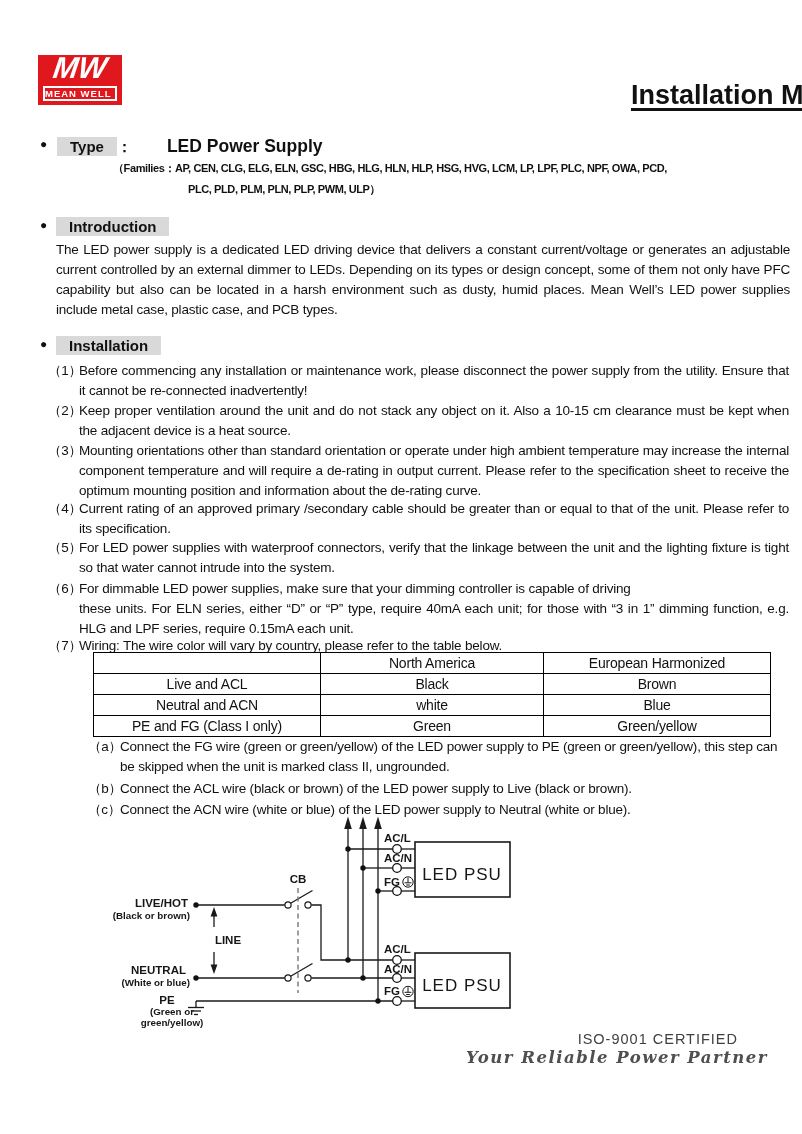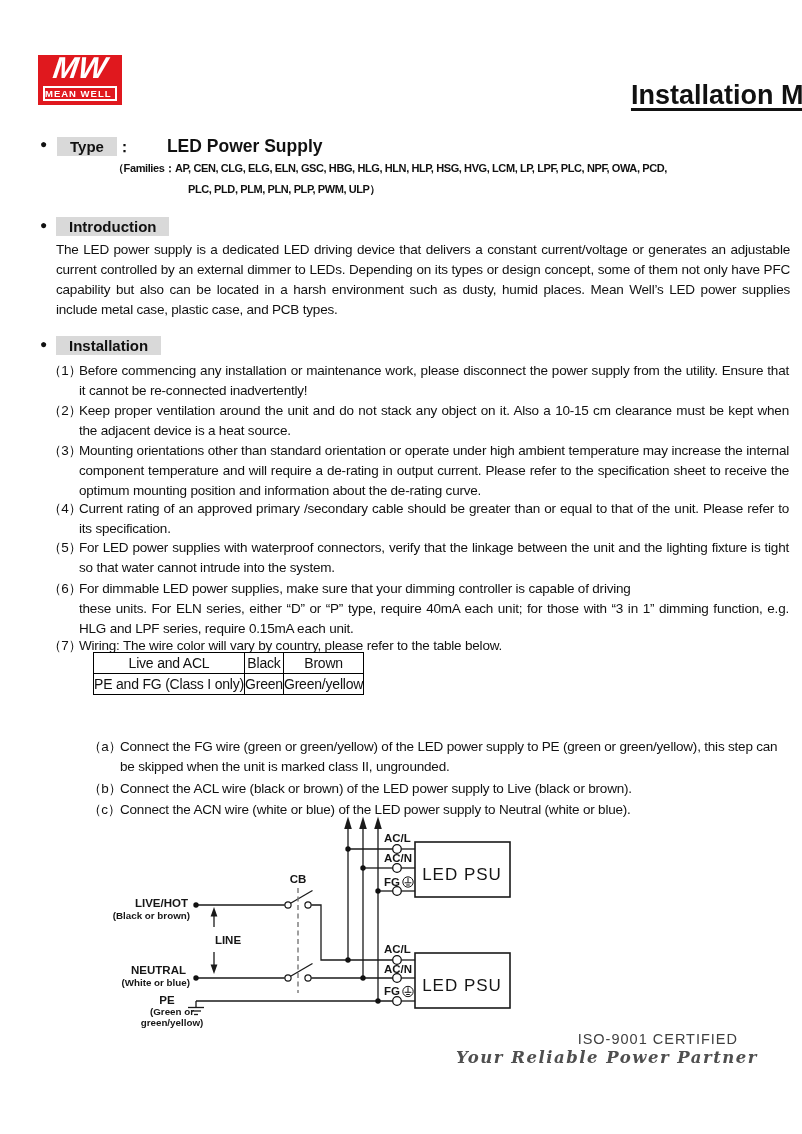--- a/index.html
+++ b/index.html
@@ -52,21 +52,21 @@
 
   
   svg.diagram{position:absolute;left:0;top:0;width:802px;height:1134px;pointer-events:none;}
   svg.diagram text{font-family:"Liberation Sans",sans-serif;fill:#161616;}
   .dlab{font-size:11.5px;font-weight:700;}
   .dsub{font-size:9.8px;font-weight:700;}
   .dpsu{font-size:17px;letter-spacing:1px;}
 
   
   .iso{position:absolute;top:1031px;right:64px;font-size:14.5px;letter-spacing:1px;color:#404040;}
-  .slogan{position:absolute;top:1048px;right:44px;font-family:"DejaVu Serif",serif;
+  .slogan{position:absolute;top:1048px;right:34px;font-family:"DejaVu Serif",serif;
         font-style:italic;font-weight:600;font-size:16.5px;letter-spacing:1.5px;color:#4f4f4f;}
 </style>
 </head>
 <body>
 
 <div class="page">
 
   <div class="logo">
     <div class="logo-mw">MW</div>
     <div class="logo-strip">MEAN WELL</div>
@@ -121,24 +121,34 @@
     <span class="itxt">For dimmable LED power supplies, make sure that your dimming controller is capable of driving
 these units. For ELN series, either “D” or “P” type, require 40mA each unit; for those with “3 in 1” dimming function, e.g. HLG and LPF series, require 0.15mA each unit.</span>
   </div>
   <div class="abs item body-txt" style="top:636px;">
     <span class="num">（7）</span>
     <span class="itxt">Wiring: The wire color will vary by country, please refer to the table below.</span>
   </div>
 
   <table class="wires">
     <tbody>
+        <tr>
+      <td class="c1"></td>
+      <td class="c2">North America</td>
+      <td class="c3">European Harmonized</td>
+    </tr>
     <tr>
       <td>Live and ACL</td>
       <td>Black</td>
       <td>Brown</td>
+    </tr>
+    <tr>
+      <td>Neutral and ACN</td>
+      <td>white</td>
+      <td>Blue</td>
     </tr>
     <tr>
       <td>PE and FG (Class I only)</td>
       <td>Green</td>
       <td>Green/yellow</td>
     </tr>
   </tbody>
     </table>
 
   <div class="abs substep body-txt" style="top:737px;">

